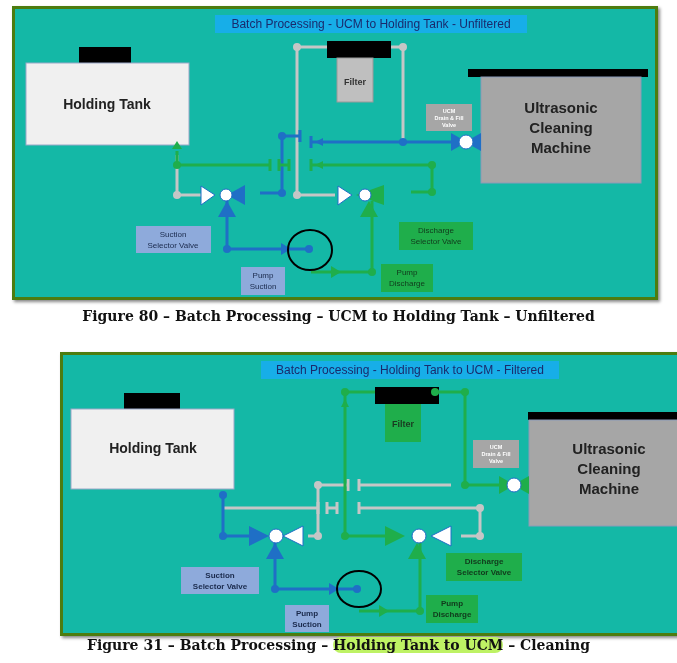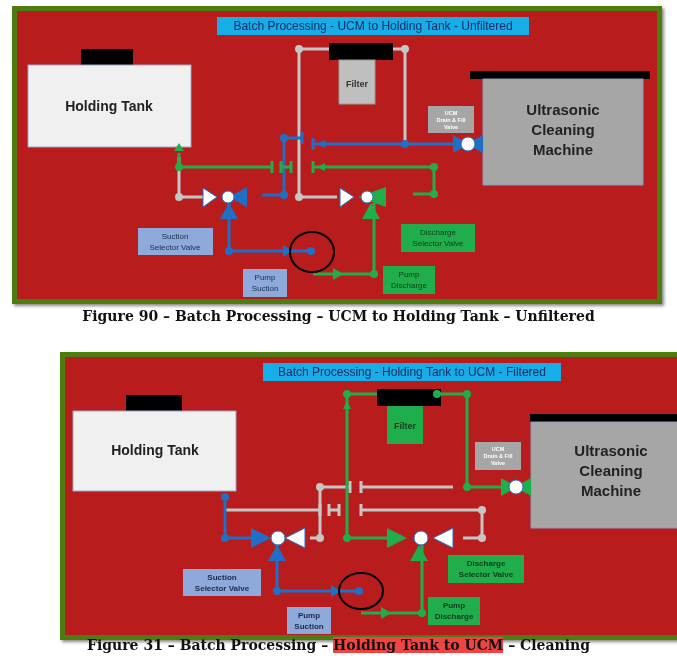--- a/index.html
+++ b/index.html
@@ -1,24 +1,24 @@
 <!DOCTYPE html>
 <html><head>
 <meta charset="utf-8">
 <style>
   html,body{margin:0;padding:0;background:#fff;}
   body{width:677px;height:663px;position:relative;overflow:hidden;font-family:"Liberation Sans",sans-serif;}
-  .fig{position:absolute;left:12px;width:640px;border:5px solid #4d7c0f;box-shadow:2px 2px 3px #888;background:#b91c1c;}
+  .fig{position:absolute;left:12px;width:640px;border:3px solid #4d7c0f;box-shadow:2px 2px 3px #888;background:#14b8a6;}
   #fig60{top:6px;height:288px;}
   #fig61{top:352px;height:278px;margin-left:48px;}
   .fig svg{position:absolute;left:0;top:0;}
   .caption{position:absolute;left:0;width:677px;text-align:center;font-family:"DejaVu Serif",serif;font-weight:bold;font-size:14px;color:#111;}
   #cap60{top:308px;}
   #cap61{top:637px;}
-  .hl{background:#ef4444;}
+  .hl{background:#bef264;border-radius:8px;}
   .lbl{font-family:"Liberation Sans",sans-serif;}
 </style>
 </head>
 <body>
 
 <div class="fig" id="fig60">
 <svg width="640" height="288" viewBox="0 0 640 288">
 
   <rect x="200" y="6" width="312" height="18" fill="#17aee8"></rect>
   <text x="356" y="19" text-anchor="middle" font-size="12" fill="#1a2a6c" class="lbl">Batch Processing - UCM to Holding Tank - Unfiltered</text>
@@ -124,21 +124,21 @@
   <text x="248" y="269" text-anchor="middle" font-size="8" fill="#1a2a4c" class="lbl">Pump</text>
   <text x="248" y="280" text-anchor="middle" font-size="8" fill="#1a2a4c" class="lbl">Suction</text>
   <rect x="384" y="213" width="74" height="28" fill="#1fae4b"></rect>
   <text x="421" y="224" text-anchor="middle" font-size="8" fill="#113a1c" class="lbl">Discharge</text>
   <text x="421" y="235" text-anchor="middle" font-size="8" fill="#113a1c" class="lbl">Selector Valve</text>
   <rect x="366" y="255" width="52" height="28" fill="#1fae4b"></rect>
   <text x="392" y="266" text-anchor="middle" font-size="8" fill="#113a1c" class="lbl">Pump</text>
   <text x="392" y="277" text-anchor="middle" font-size="8" fill="#113a1c" class="lbl">Discharge</text>
 </svg>
 </div>
-<div class="caption" id="cap60">Figure 90 – Batch Processing – UCM to Holding Tank – Unfiltered</div>
+<div class="caption" id="cap60">Figure 80 – Batch Processing – UCM to Holding Tank – Unfiltered</div>
 
 <div class="fig" id="fig61">
 <svg width="640" height="278" viewBox="0 0 640 278">
   <rect x="198" y="6" width="298" height="18" fill="#17aee8"></rect>
   <text x="347" y="19" text-anchor="middle" font-size="12" fill="#1a2a6c" class="lbl">Batch Processing - Holding Tank to UCM - Filtered</text>
 
   <rect x="61" y="38" width="56" height="16" fill="#000"></rect>
   <rect x="8" y="54" width="163" height="80" fill="#f0f0f0" stroke="#9aa8c8"></rect>
   <text x="90" y="98" text-anchor="middle" font-size="14" font-weight="bold" fill="#222" class="lbl">Holding Tank</text>
 

